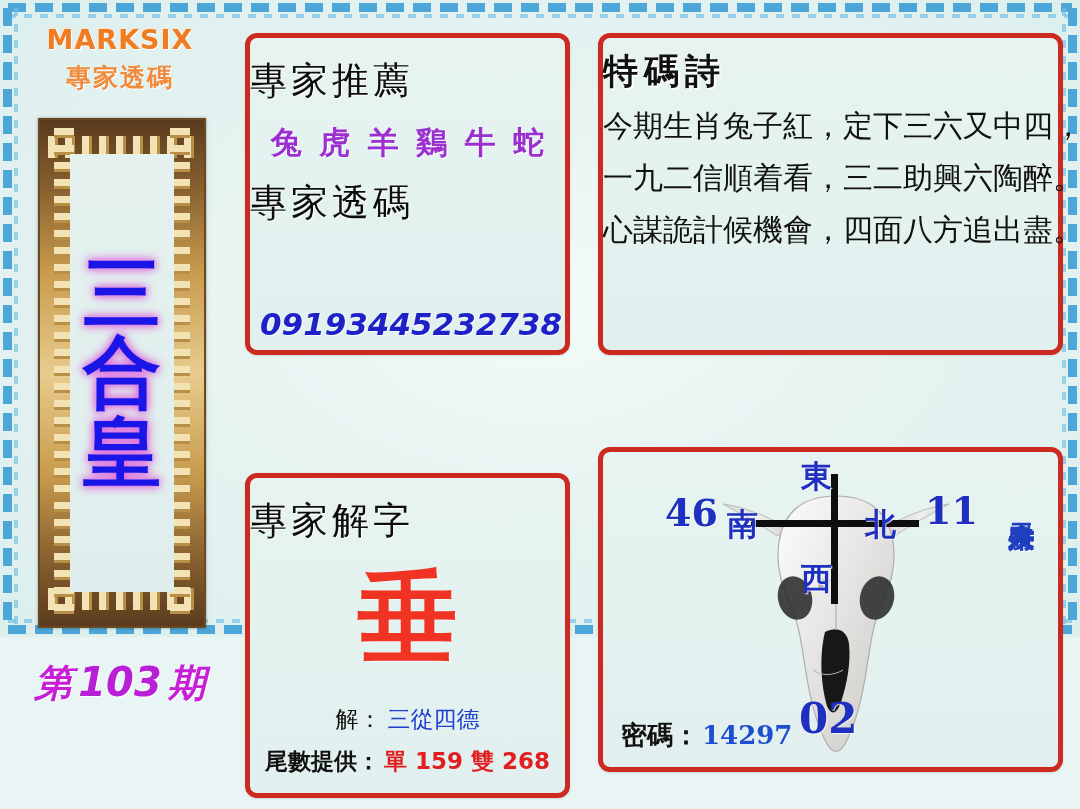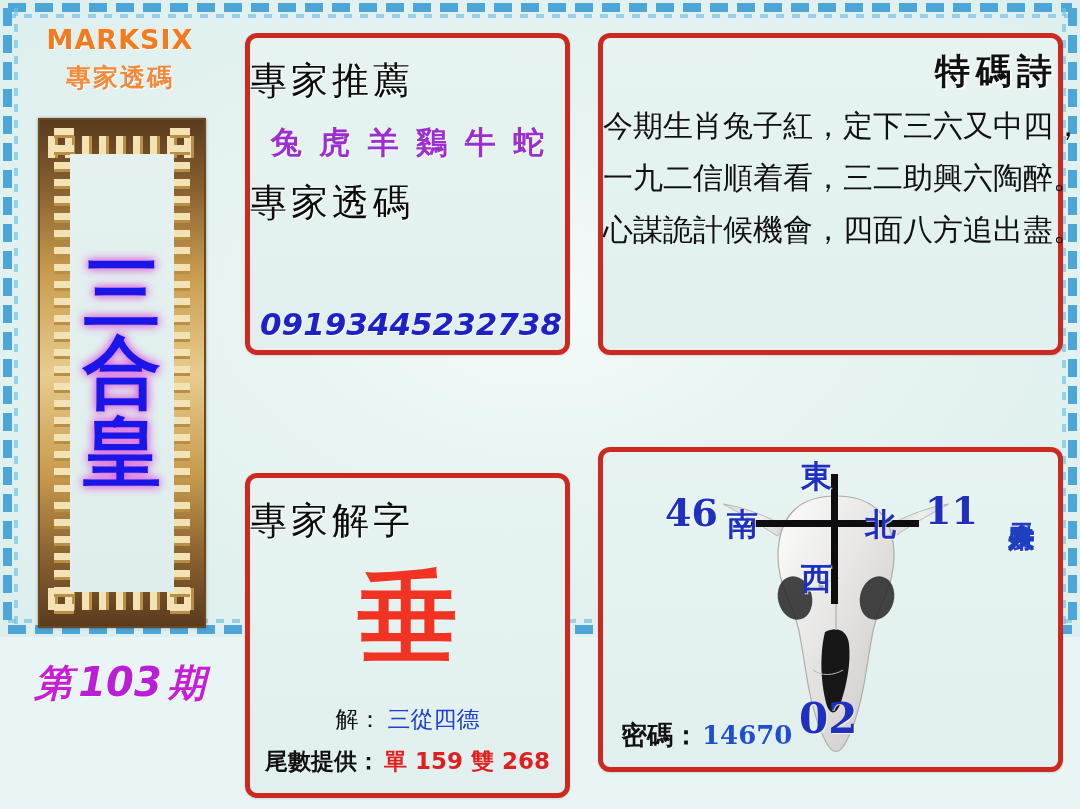--- a/index.html
+++ b/index.html
@@ -113,21 +113,21 @@
     padding:0 10px;box-sizing:border-box;
   }
   .lotnum{
     font-size:31px;font-weight:bold;color:#1f21c8;font-style:italic;
     font-family:"DejaVu Sans","Liberation Sans",sans-serif;
     text-shadow:1px 1px 0 rgba(255,255,255,.8);
   }
 
   
   .poem-title{
-    text-align:right;font-size:35px;font-weight:bold;color:#111;
+    text-align:left;font-size:35px;font-weight:bold;color:#111;
     letter-spacing:6px;margin-top:10px;
     text-shadow:1px 1px 0 #fff,2px 2px 0 rgba(255,255,255,.7);
   }
   .poem-line{
     font-size:30px;color:#111;text-align:center;letter-spacing:0px;
     margin-top:11px;white-space:nowrap;
     font-family:"DejaVu Sans","Liberation Sans",sans-serif;
   }
 
   
@@ -302,18 +302,18 @@
       <div class="dir dir-n">北</div>
       <div class="dir dir-w">西</div>
 
       <div class="sknum sk-46">46</div>
       <div class="sknum sk-11">11</div>
       <div class="sknum sk-02">02</div>
 
       <div class="vtext">二来八来牛发财</div>
 
       <div class="mima">
-        <span>密碼：</span><span class="val">14670</span>
+        <span>密碼：</span><span class="val">14297</span>
       </div>
     </div>
   </div>
 
 </div>
 
 </body></html>

